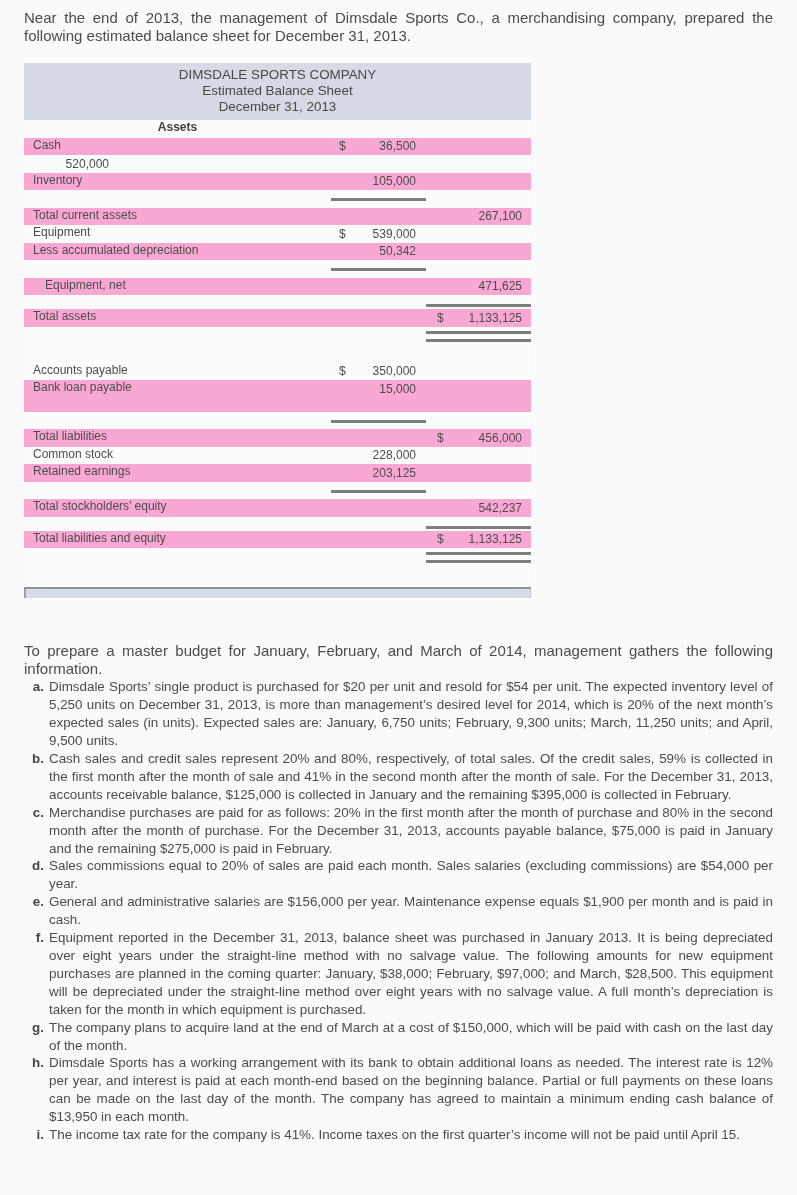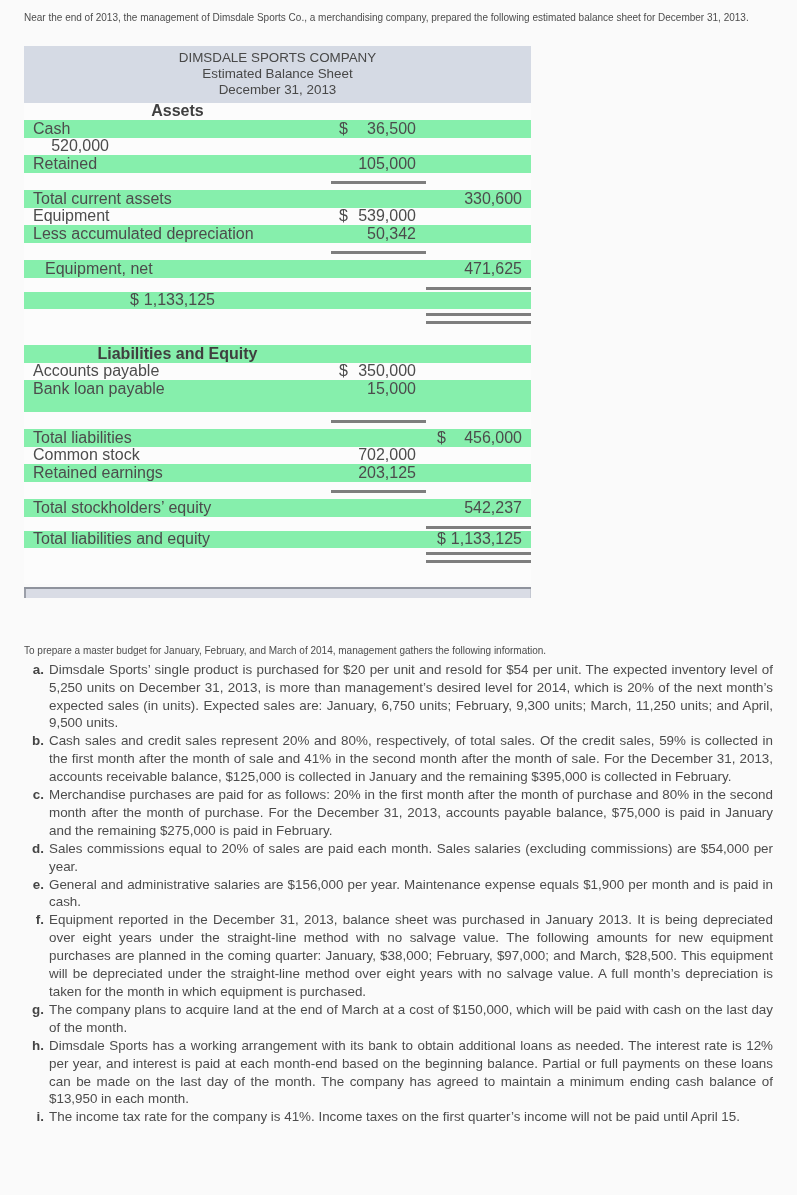--- a/index.html
+++ b/index.html
@@ -7,33 +7,33 @@
   body {
     width:797px; min-height:1195px;
     font-family:"Liberation Sans", sans-serif;
     color:#4c4c4c;
     -webkit-font-smoothing:antialiased;
   }
   .page { padding:9px 24px 20px 24px; }
 
   
   .intro {
-    font-size:10px; line-height:17.6px;
+    font-size:15px; line-height:17.6px;
     text-align:justify; color:#4c4c4c;
   }
   .intro.second { margin-top:44px; }
 
   
   .bs-wrap { width:507px; margin-top:19px; }
   .bs-header {
     background:#d5dae4; text-align:center;
     padding:4px 0 5px 0; font-size:13.4px; line-height:16px; color:#484848;
   }
-  .bs-row { display:flex; align-items:flex-end; height:17.5px; font-size:16px; background:#fcfcfc; }
-  .bs-row.shade { background:#86efac; }
+  .bs-row { display:flex; align-items:flex-start; height:17.5px; font-size:12px; background:#fcfcfc; }
+  .bs-row.shade { background:#f9a8d4; }
   .bs-label { flex:1; padding-left:9px; white-space:nowrap; }
   .bs-label.indent { padding-left:21px; }
   .bs-section { flex:1; text-align:center; font-weight:bold; color:#3f3f3f; }
   .bs-mid {
     width:95px; min-width:95px; align-self:stretch;
     display:flex; align-items:center; justify-content:space-between;
     padding:0 10px 0 8px;
   }
   .bs-right {
     width:105px; min-width:105px; align-self:stretch;
@@ -100,38 +100,38 @@
           </div>
           <div class="bs-right"></div>
         </div>
         <div class="bs-row t-item">
           <div class="bs-mid">
             <span class="val">520,000</span>
           </div>
           <div class="bs-right"></div>
         </div>
         <div class="bs-row t-item shade">
-          <div class="bs-label">Retained</div>
+          <div class="bs-label">Inventory</div>
           <div class="bs-mid">
             <span class="val">105,000</span>
           </div>
           <div class="bs-right"></div>
         </div>
         <div class="bs-row t-rule-mid">
           <div class="bs-label"></div>
           <div class="bs-mid">
             <div class="rule"></div>
           </div>
           <div class="bs-right"></div>
         </div>
         <div class="bs-row t-item shade">
           <div class="bs-label">Total current assets</div>
           <div class="bs-mid"></div>
           <div class="bs-right">
-            <span class="val">330,600</span>
+            <span class="val">267,100</span>
           </div>
         </div>
         <div class="bs-row t-item">
           <div class="bs-label">Equipment</div>
           <div class="bs-mid">
             <span class="cur">$</span>
             <span class="val">539,000</span>
           </div>
           <div class="bs-right"></div>
         </div>
@@ -157,40 +157,36 @@
           </div>
         </div>
         <div class="bs-row t-rule-right">
           <div class="bs-label"></div>
           <div class="bs-mid"></div>
           <div class="bs-right">
             <div class="rule"></div>
           </div>
         </div>
         <div class="bs-row t-item shade">
+          <div class="bs-label">Total assets</div>
           <div class="bs-mid"></div>
           <div class="bs-right">
             <span class="cur">$</span>
             <span class="val">1,133,125</span>
           </div>
         </div>
         <div class="bs-row t-rule-right-double">
           <div class="bs-label"></div>
           <div class="bs-mid"></div>
           <div class="bs-right">
             <div class="rule"></div>
             <div class="rule"></div>
           </div>
         </div>
         <div class="bs-row t-blank"></div>
-        <div class="bs-row t-section shade">
-          <div class="bs-section">Liabilities and Equity</div>
-          <div class="bs-mid"></div>
-          <div class="bs-right"></div>
-        </div>
         <div class="bs-row t-item">
           <div class="bs-label">Accounts payable</div>
           <div class="bs-mid">
             <span class="cur">$</span>
             <span class="val">350,000</span>
           </div>
           <div class="bs-right"></div>
         </div>
         <div class="bs-row t-item shade">
           <div class="bs-label">Bank loan payable</div>
@@ -211,21 +207,21 @@
           <div class="bs-label">Total liabilities</div>
           <div class="bs-mid"></div>
           <div class="bs-right">
             <span class="cur">$</span>
             <span class="val">456,000</span>
           </div>
         </div>
         <div class="bs-row t-item">
           <div class="bs-label">Common stock</div>
           <div class="bs-mid">
-            <span class="val">702,000</span>
+            <span class="val">228,000</span>
           </div>
           <div class="bs-right"></div>
         </div>
         <div class="bs-row t-item shade">
           <div class="bs-label">Retained earnings</div>
           <div class="bs-mid">
             <span class="val">203,125</span>
           </div>
           <div class="bs-right"></div>
         </div>

